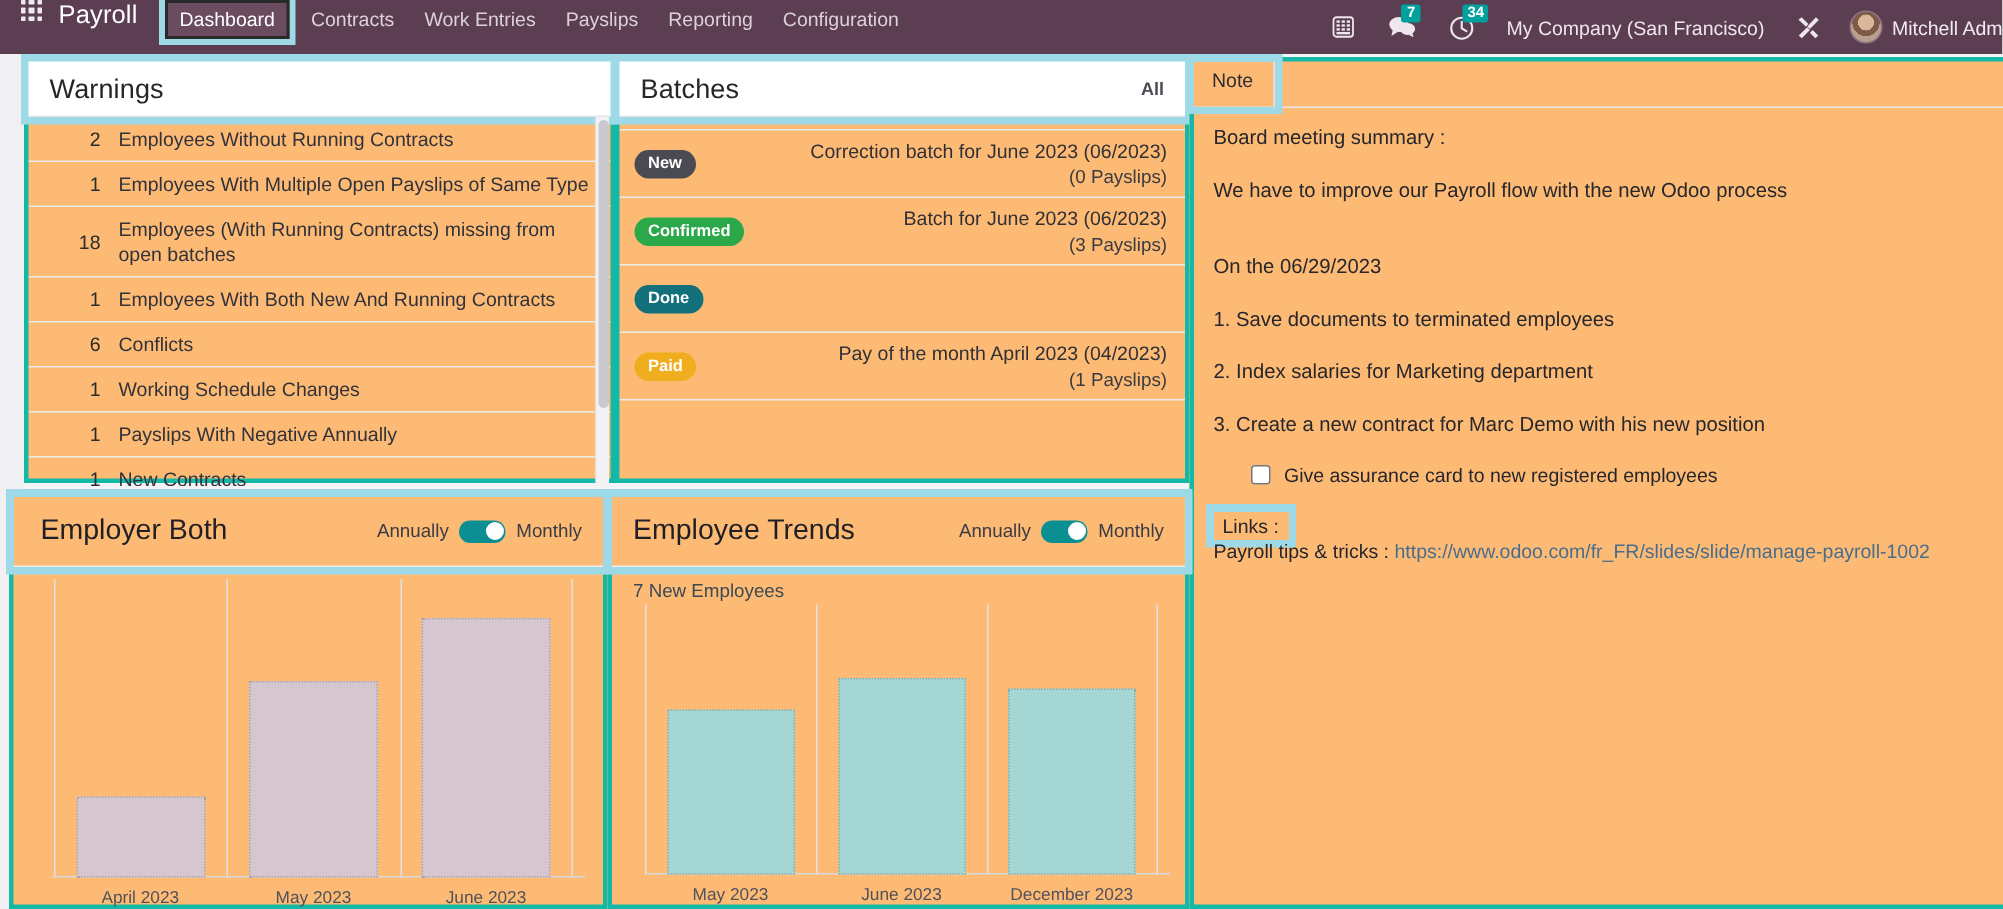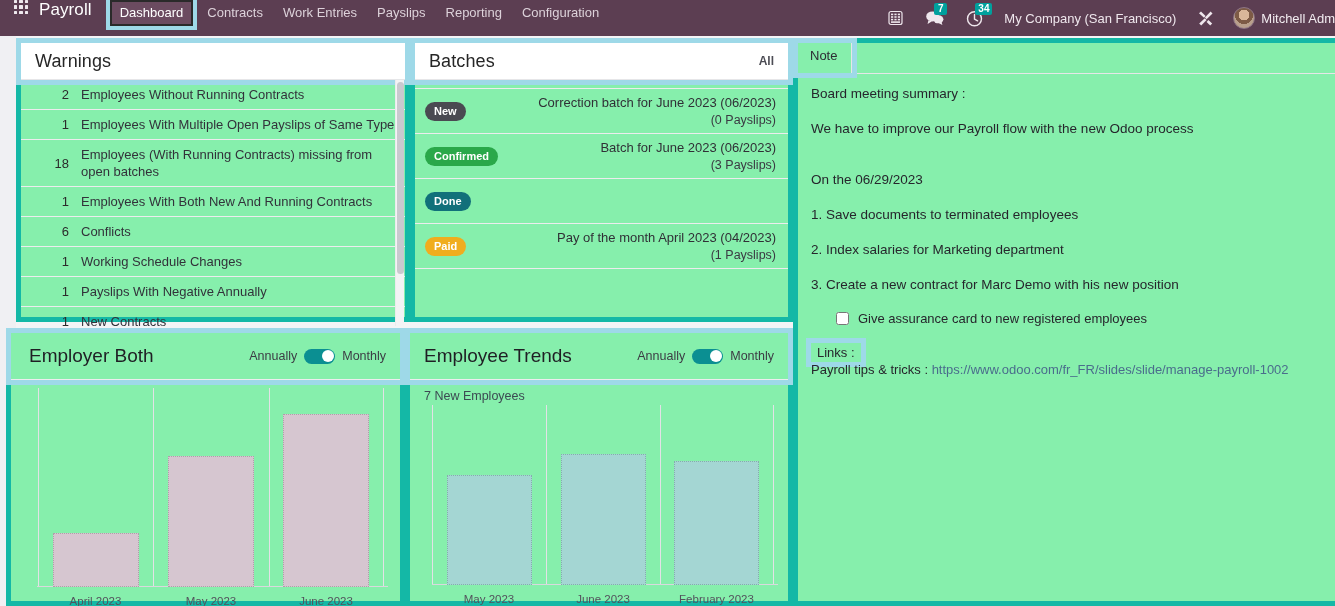--- a/index.html
+++ b/index.html
@@ -89,22 +89,22 @@
   .dash {
     position: absolute;
     top: 36px; left: 0;
     width: 1335px; height: 570px;
     background: #f4f4f6;
   }
   .gutter-left { position: absolute; left: 0; top: 0; width: 16px; height: 100%; background: #f0f0f3; }
 
   .panel {
     position: absolute;
-    background: #86efac;
-    border: 5px solid #14b8a6;
+    background: #fdba74;
+    border: 3px solid #14b8a6;
   }
   .panel-head {
     height: 37px;
     display: flex; align-items: center;
     padding: 0 14px;
     border-bottom: 1px solid #e6e6e8;
     background: #fff;
   }
   .panel-title { font-size: 18px; color: #262626; font-weight: 400; letter-spacing: .1px; }
   .hl { box-shadow: 0 0 0 5px #9ed9e8; z-index: 4; }
@@ -458,16 +458,16 @@
       <div class="sep" style="left:250px; top:2px"></div>
       <div class="sep" style="left:363px; top:2px"></div>
       <div class="axis-h" style="left:22px; right:10px"></div>
 
       <div class="bar" style="left:37px;  width:85px; height:110px; background:#a4d6d3"></div>
       <div class="bar" style="left:151px; width:85px; height:131px; background:#a4d6d3"></div>
       <div class="bar" style="left:264px; width:85px; height:124px; background:#a4d6d3"></div>
 
       <div class="xlab" style="left:22px; width:114px">May 2023</div>
       <div class="xlab" style="left:136px; width:114px">June 2023</div>
-      <div class="xlab" style="left:250px; width:113px">February 2023</div>
+      <div class="xlab" style="left:250px; width:113px">December 2023</div>
     </div>
   </div>
 </div>
 
 </body></html>

